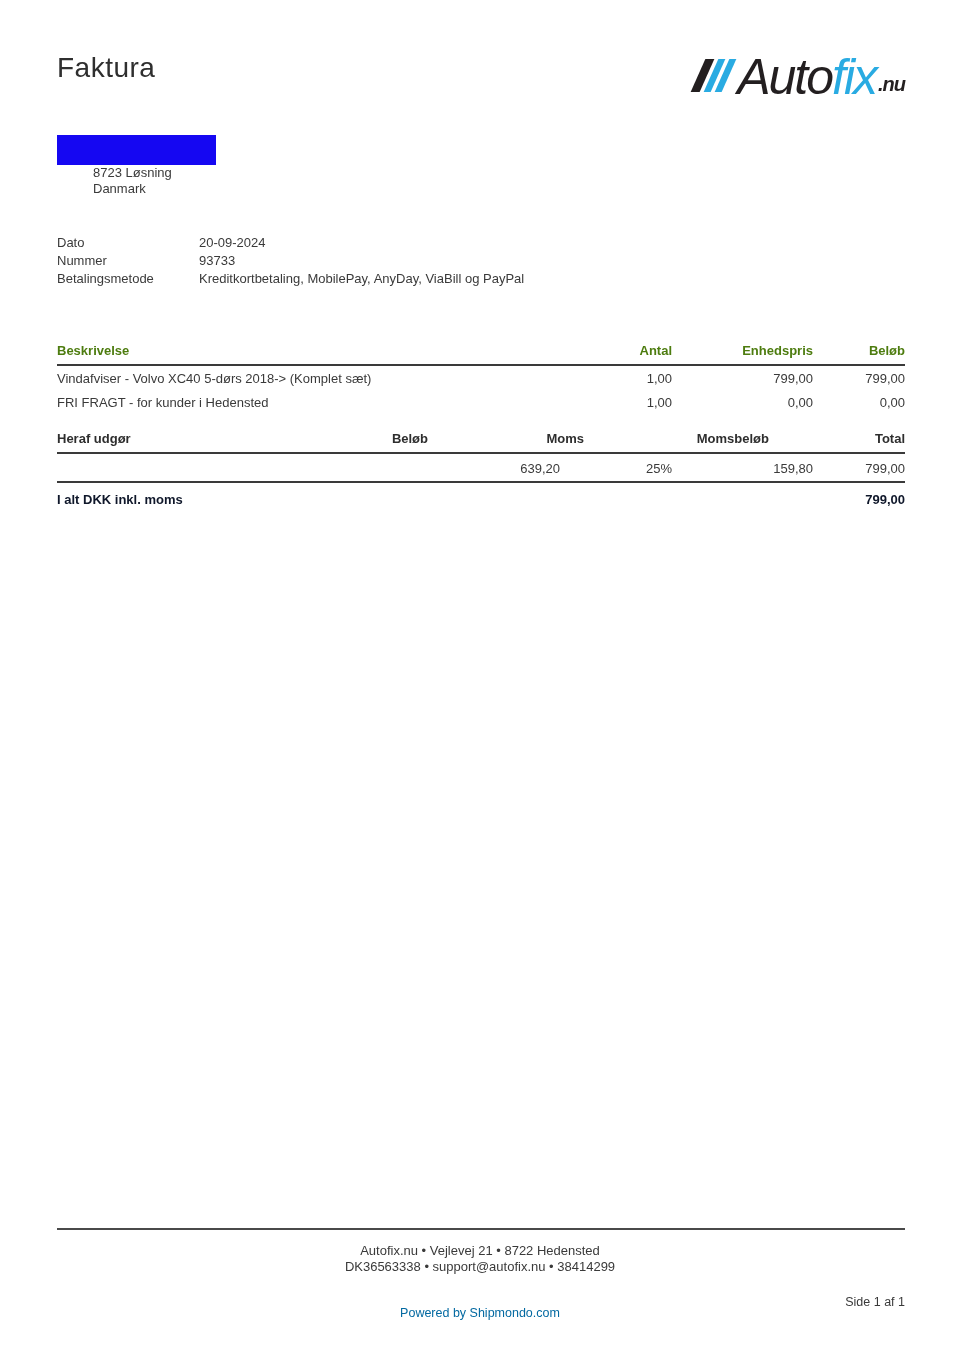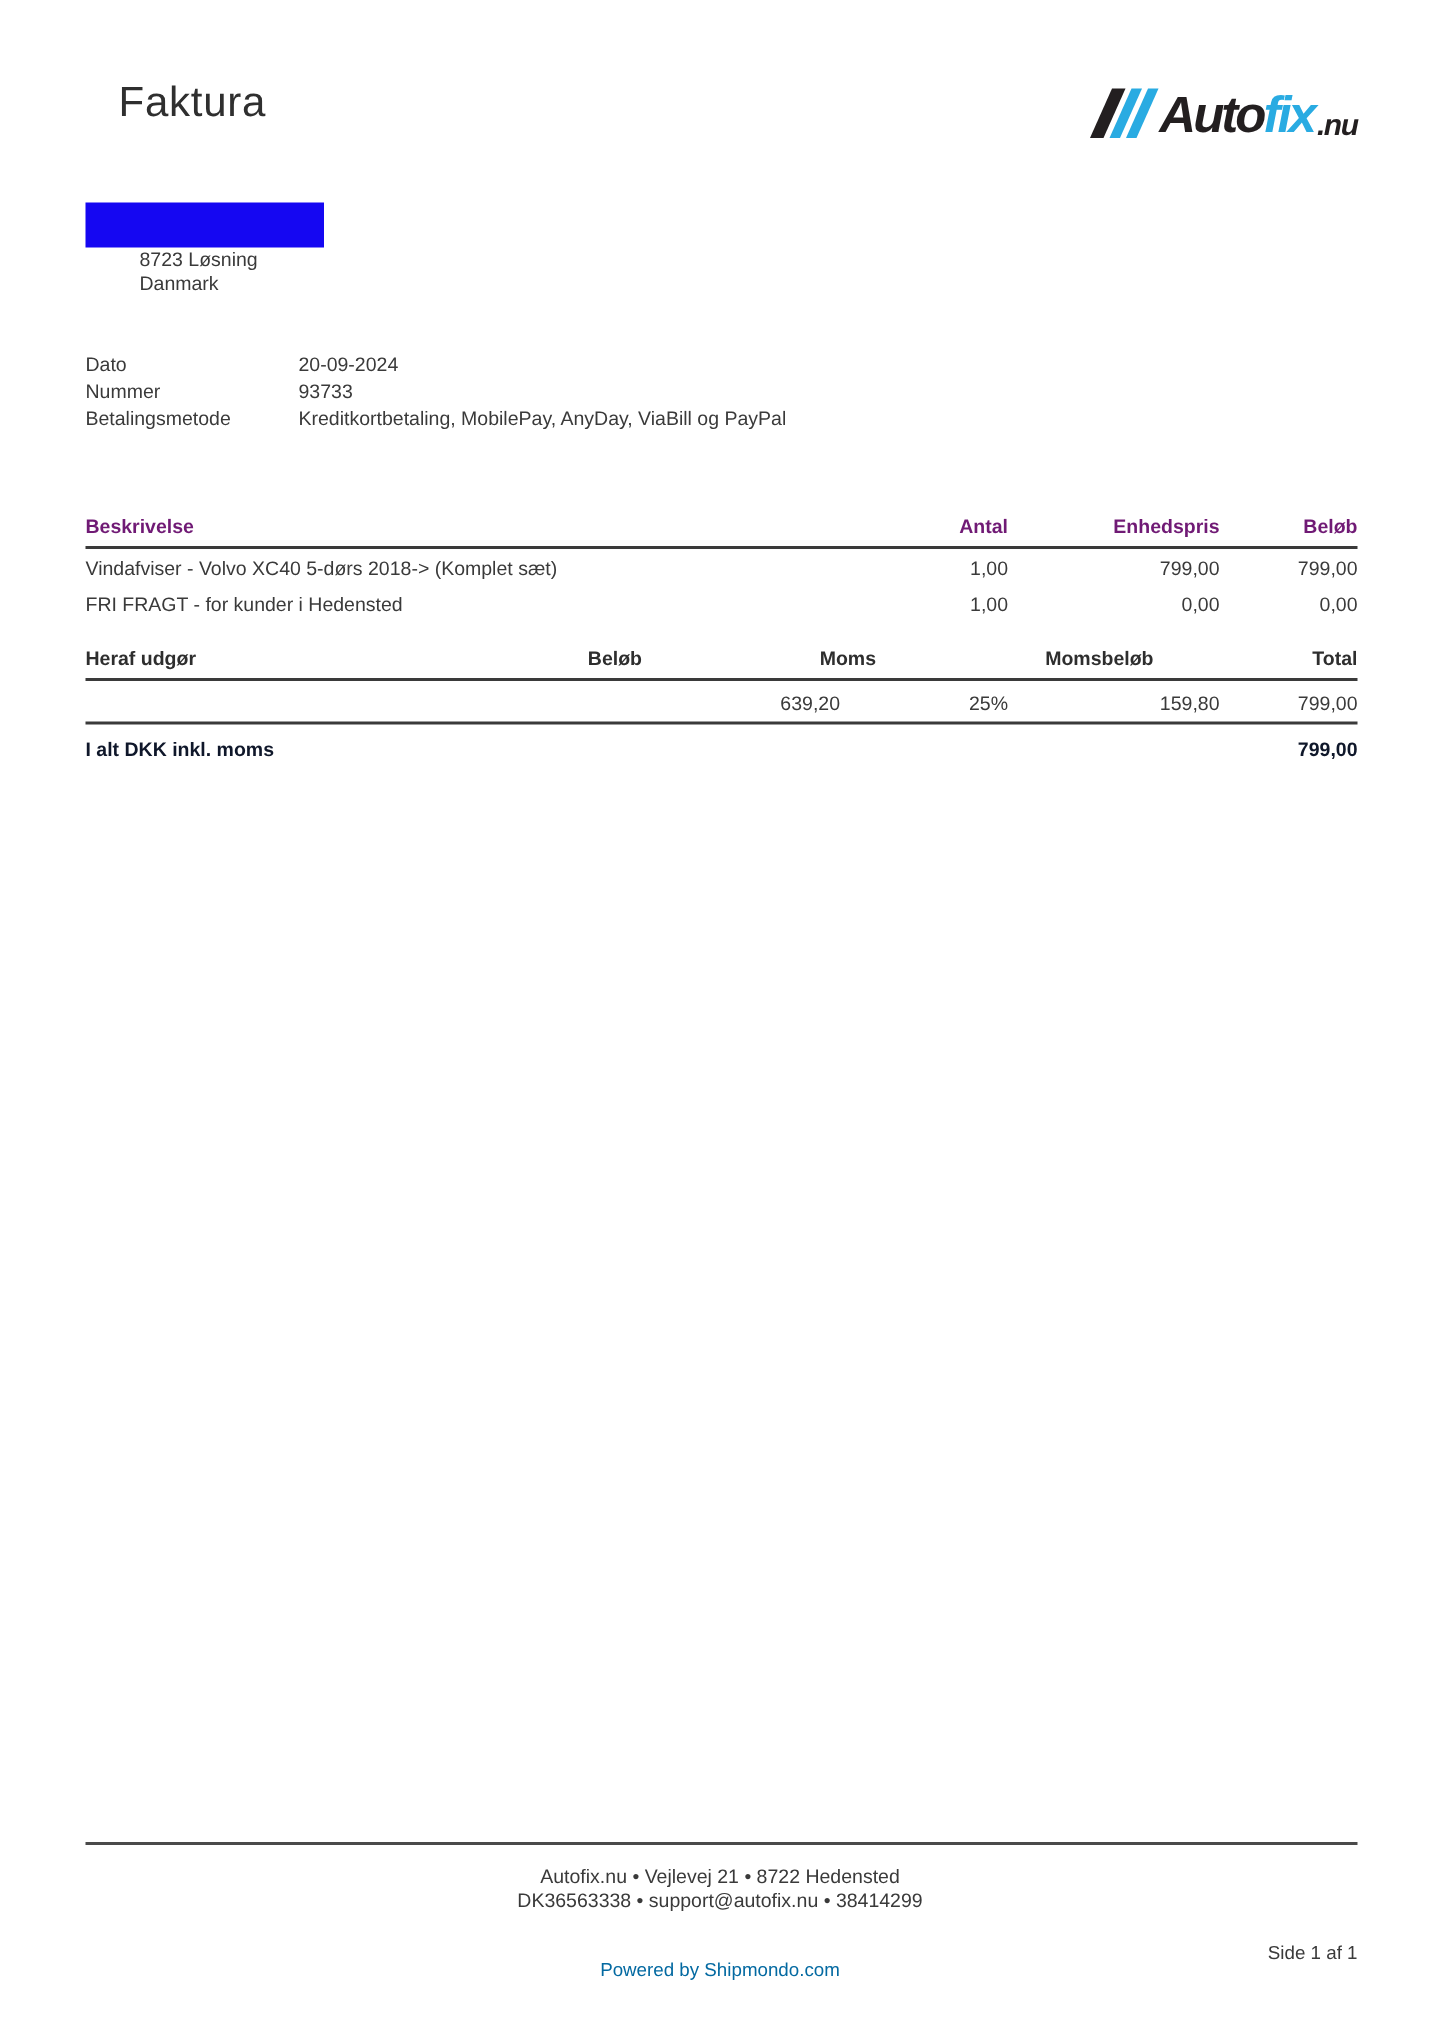--- a/index.html
+++ b/index.html
@@ -10,29 +10,29 @@
     height: 1358px;
     background: #ffffff;
     font-family: "Liberation Sans", sans-serif;
     color: #3a3a3a;
     overflow: hidden;
   }
   .content { padding: 52px 55px 0 57px; }
 
   
   .header { display: flex; justify-content: space-between; align-items: flex-start; height: 53px; }
-  .title { font-size: 28px; font-weight: 400; color: #2f2f2f; letter-spacing: 0.5px; margin-left: 22px; }
+  .title { font-size: 28px; font-weight: 400; color: #2f2f2f; letter-spacing: 0.5px; }
 
   
   .logo { display: flex; align-items: flex-end; padding-top: 6px; }
   .logo .slashes { display: flex; align-items: flex-end; margin-right: 4px; padding-bottom: 4px; }
   .logo .slash { width: 8px; height: 33px; transform: skewX(-24deg); margin-right: 4px; }
   .logo .slash.black { background: #231f20; width: 9px; }
   .logo .slash.cyan { background: #29abe2; width: 7px; }
-  .logo-text { font-style: italic; font-weight: bold; font-size: 34px; line-height: 38px; letter-spacing: -2px; }
+  .logo-text { font-style: italic; font-weight: normal; font-size: 50px; line-height: 38px; letter-spacing: -2px; }
   .logo-auto { color: #231f20; }
   .logo-fix { color: #29abe2; }
   .logo-nu { color: #231f20; font-style: italic; font-weight: bold; font-size: 20px; line-height: 24px; letter-spacing: -1px; margin-left: 2px; }
 
   
   .customer { margin-top: 30px; }
   .redaction { width: 159px; height: 30px; background: #1507f2; }
   .addr-line { font-size: 13px; line-height: 16px; color: #3a3a3a; margin-left: 36px; }
 
   
@@ -41,21 +41,21 @@
   .meta-label { width: 142px; flex: 0 0 142px; }
   .meta-value { flex: 1; }
 
   
   .items { margin-top: 55px; }
   .items-header, .items-row {
     display: grid;
     grid-template-columns: 1fr 115px 141px 92px;
     font-size: 13px;
   }
-  .items-header { font-weight: bold; color: #701a75; line-height: 16px; padding-bottom: 5px; border-bottom: 2px solid #3a3a3a; }
+  .items-header { font-weight: bold; color: #4d7c0f; line-height: 16px; padding-bottom: 5px; border-bottom: 2px solid #3a3a3a; }
   .items-row { padding-top: 5px; padding-bottom: 3px; line-height: 16px; }
   .num { text-align: right; }
 
   
   .vat { margin-top: 17px; }
   .vat-header, .vat-row {
     display: grid;
     grid-template-columns: 1fr 143px 112px 141px 92px;
     font-size: 13px;
   }

